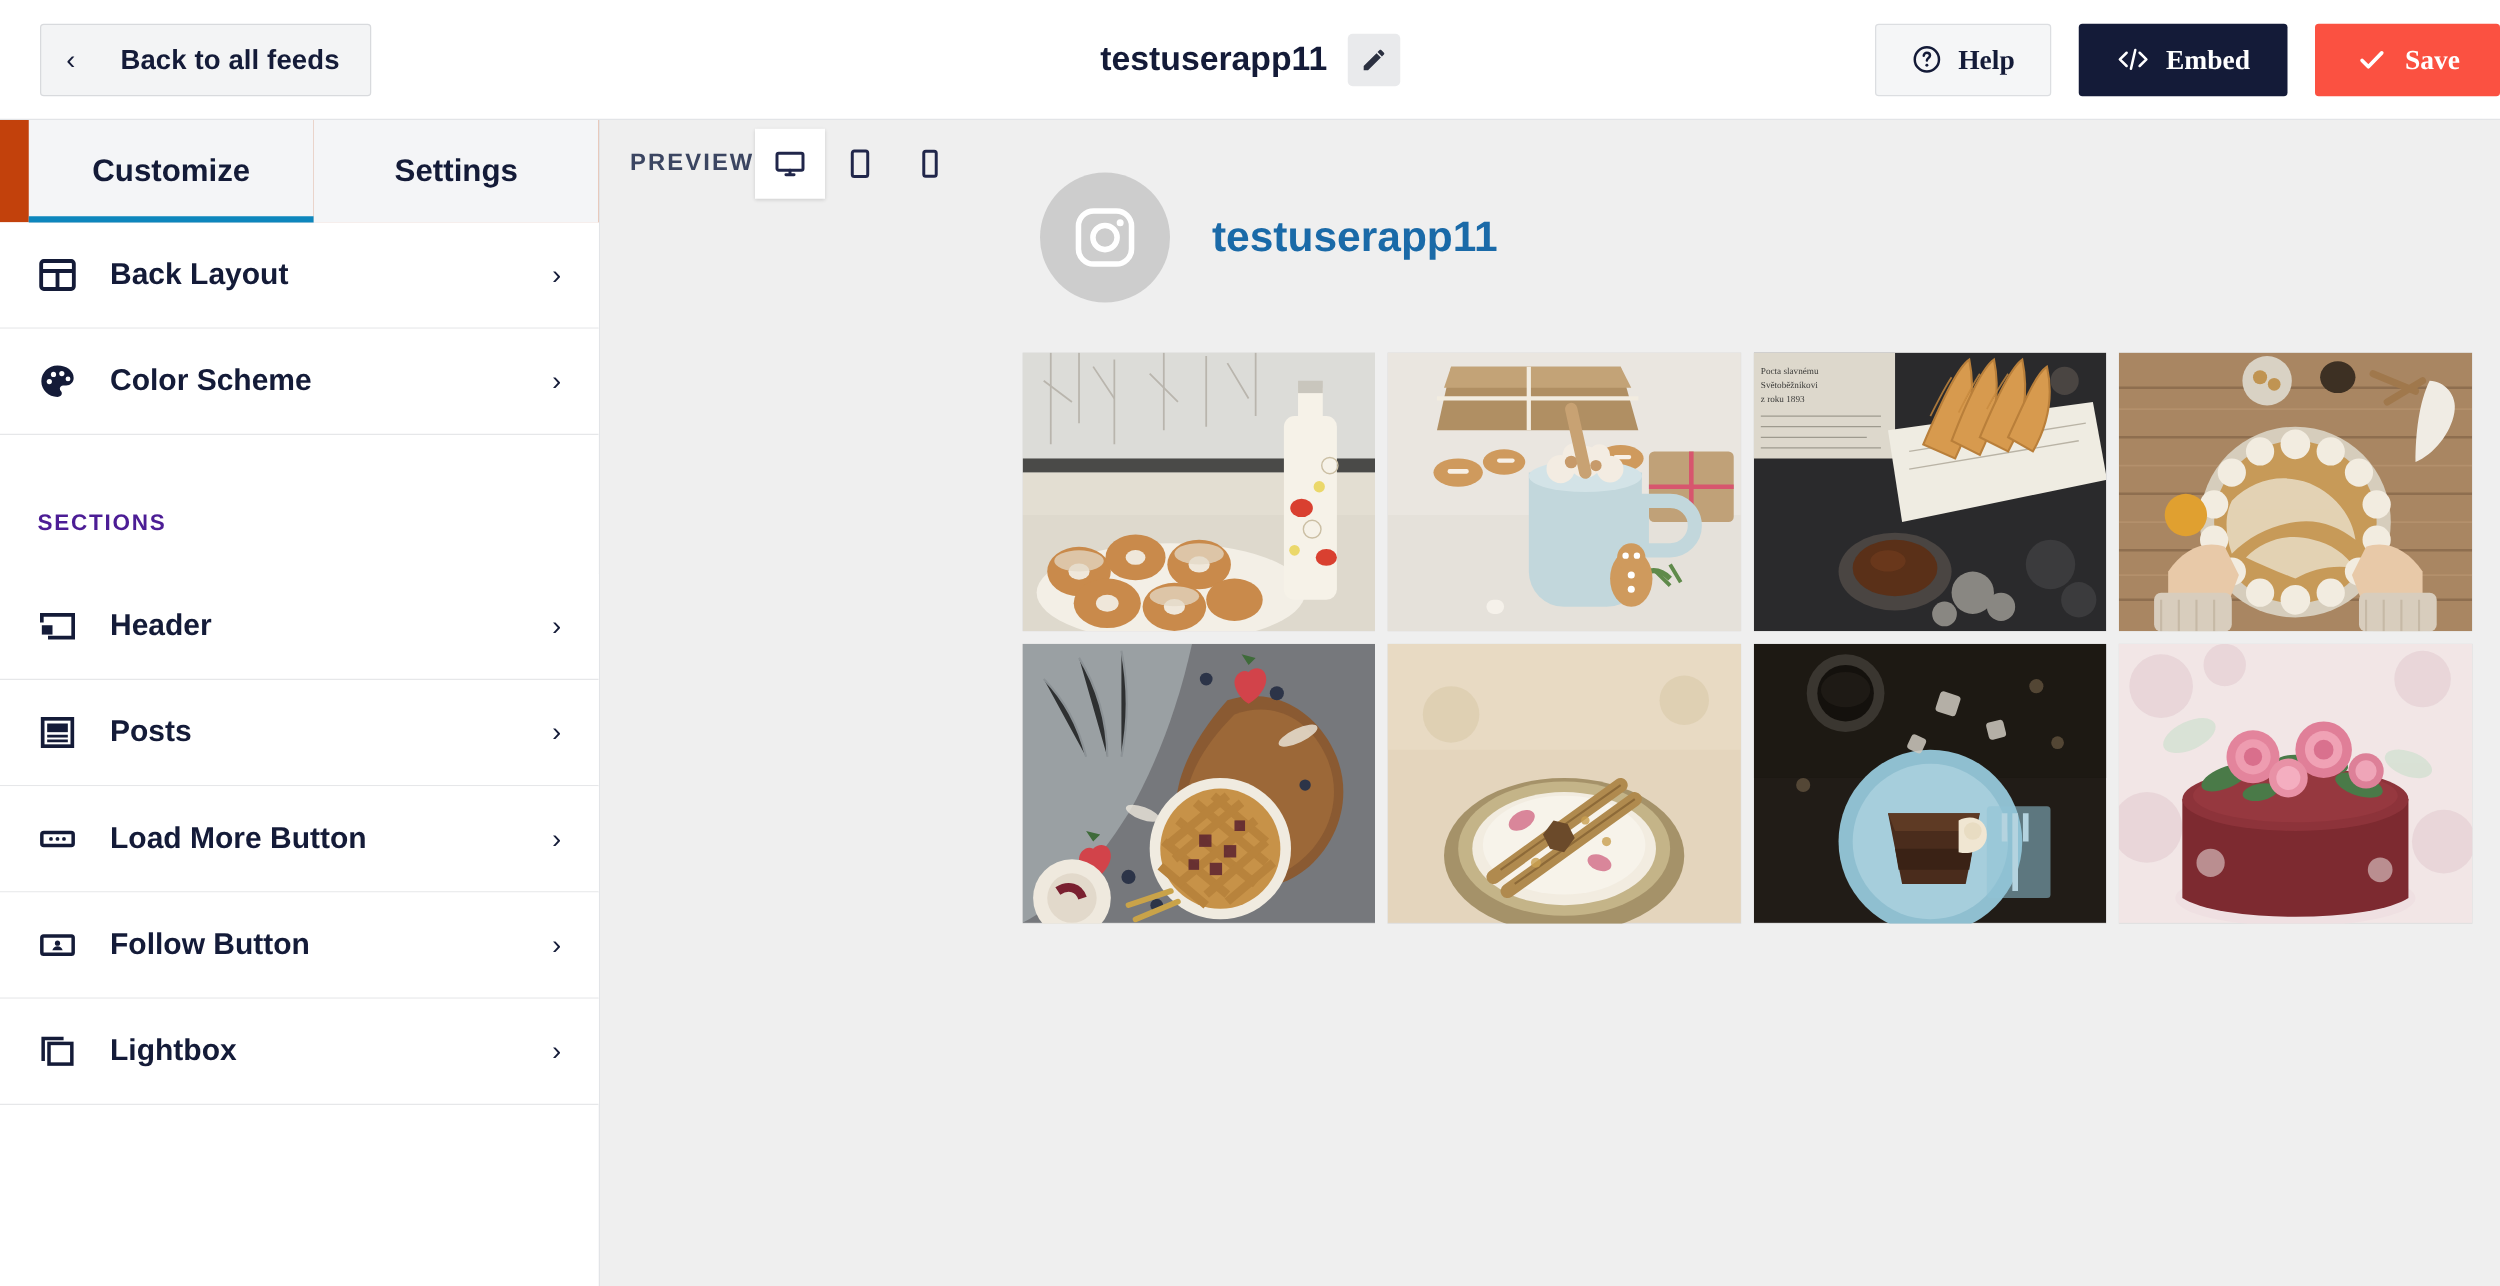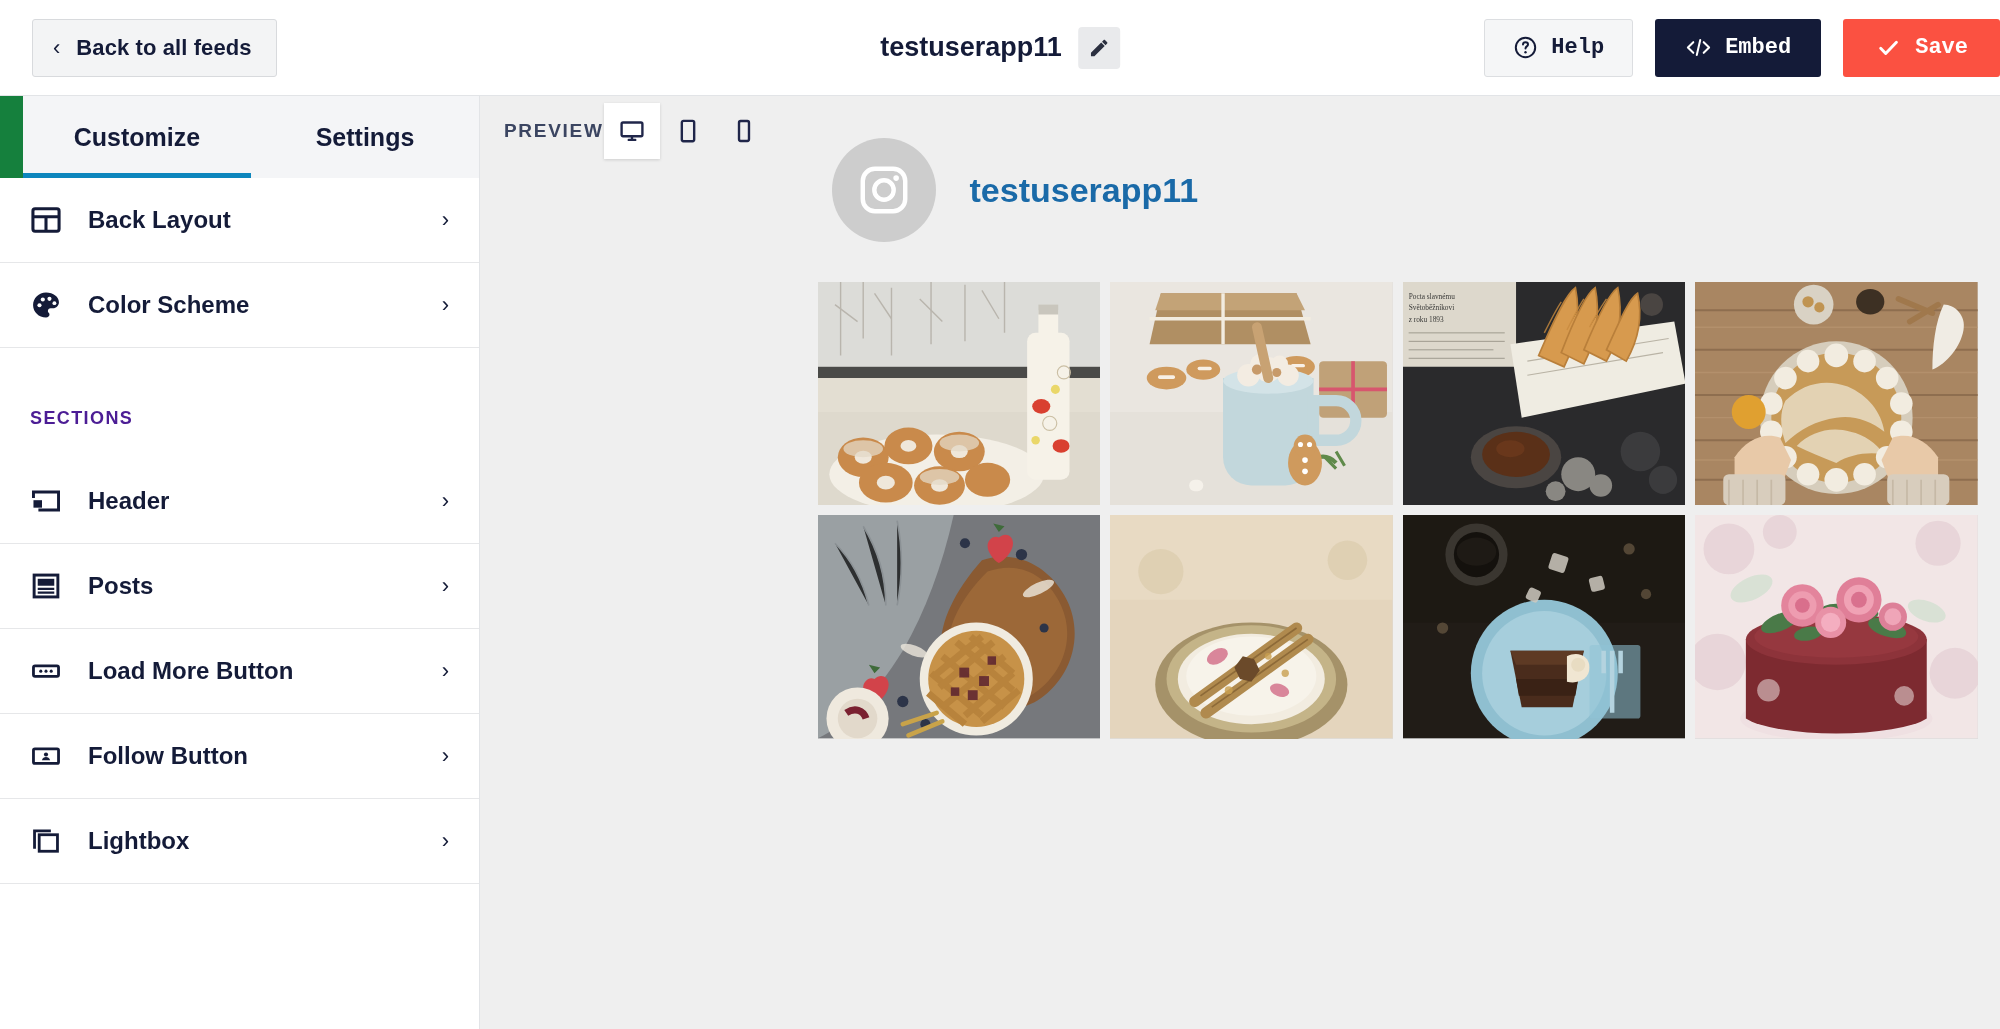--- a/index.html
+++ b/index.html
@@ -20,41 +20,41 @@
     position: relative;
     padding: 0 0 0 32px;
   }
   .back-btn {
     display: flex; align-items: center; gap: 16px;
     height: 58px; padding: 0 24px 0 20px;
     background: #f3f4f5; border: 1px solid #d8dadd;
     border-radius: 3px; cursor: pointer;
   }
   .back-btn .chev { font-size: 22px; color: #141b38; line-height: 1; font-weight: 400; }
-  .back-btn .lbl { font-size: 22px; font-weight: bold; color: #141b38; letter-spacing: .1px; }
+  .back-btn .lbl { font-size: 22px; font-weight: bold; color: #141b38; letter-spacing: .1px; margin-left: 20px; }
 
   .title-wrap {
     position: absolute; left: 50%; top: 50%;
     transform: translate(-50%, -50%);
     display: flex; align-items: center; gap: 16px;
   }
   .title-wrap .ttl { font-size: 27px; font-weight: bold; color: #141b38; }
   .edit-btn {
     width: 42px; height: 42px; background: #e9eaec; border: none;
     border-radius: 4px; display: flex; align-items: center; justify-content: center;
     cursor: pointer;
   }
 
   .topbar-right {
     margin-left: auto; display: flex; align-items: center; gap: 0;
     height: 100%;
   }
   .btn {
     display: flex; align-items: center; justify-content: center; gap: 13px;
-    cursor: pointer; border: none; font-family: Liberation Mono, monospace;
+    cursor: pointer; border: none; font-family: Liberation Serif, serif;
   }
   .btn-help {
     height: 58px; padding: 0 28px; background: #f5f6f7;
     border: 1px solid #dcdee1; border-radius: 3px;
     color: #141b38; font-size: 22px; font-weight: bold;
     margin-right: 22px;
   }
   .btn-embed {
     height: 58px; padding: 0 30px; background: #141b38;
     border-radius: 3px; color: #ffffff; font-size: 22px; font-weight: bold;
@@ -68,21 +68,21 @@
 
   
   .body { flex: 1; display: flex; min-height: 0; }
 
   
   .sidebar {
     width: 480px; min-width: 480px; height: 100%;
     background: #ffffff; border-right: 1px solid #e2e4e7;
     display: flex; flex-direction: column; overflow: hidden;
   }
-  .tabs { display: flex; height: 82px; background: #15803d; padding-left: 23px; }
+  .tabs { display: flex; height: 82px; background: #c2410c; padding-left: 23px; }
   .tab {
     flex: 1; display: flex; align-items: center; justify-content: center;
     font-size: 25px; font-weight: bold; color: #141b38;
     cursor: pointer; position: relative; background: #f4f5f7;
   }
   .tab.active { background: #f4f5f7; }
   .tab.active::after {
     content: ""; position: absolute; left: 0; right: 0; bottom: 0;
     height: 5px; background: #0d86bd;
   }

